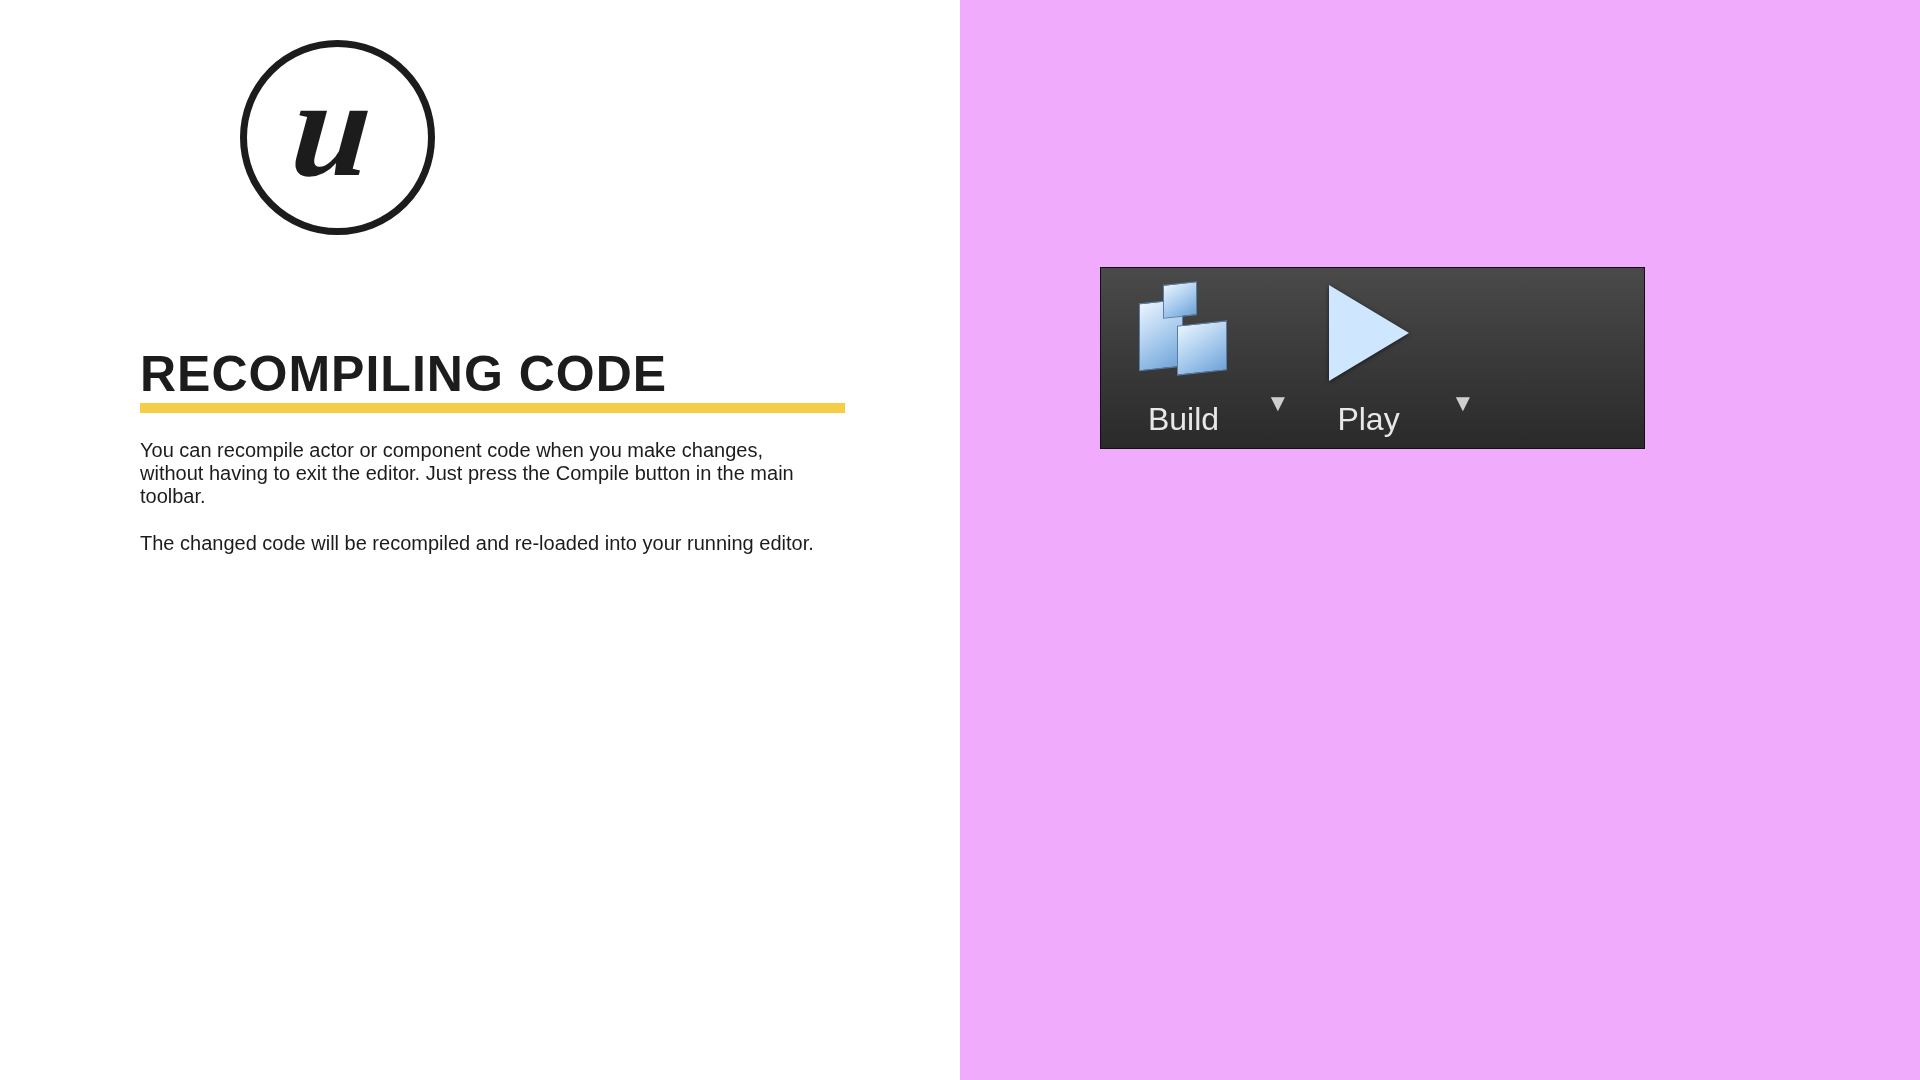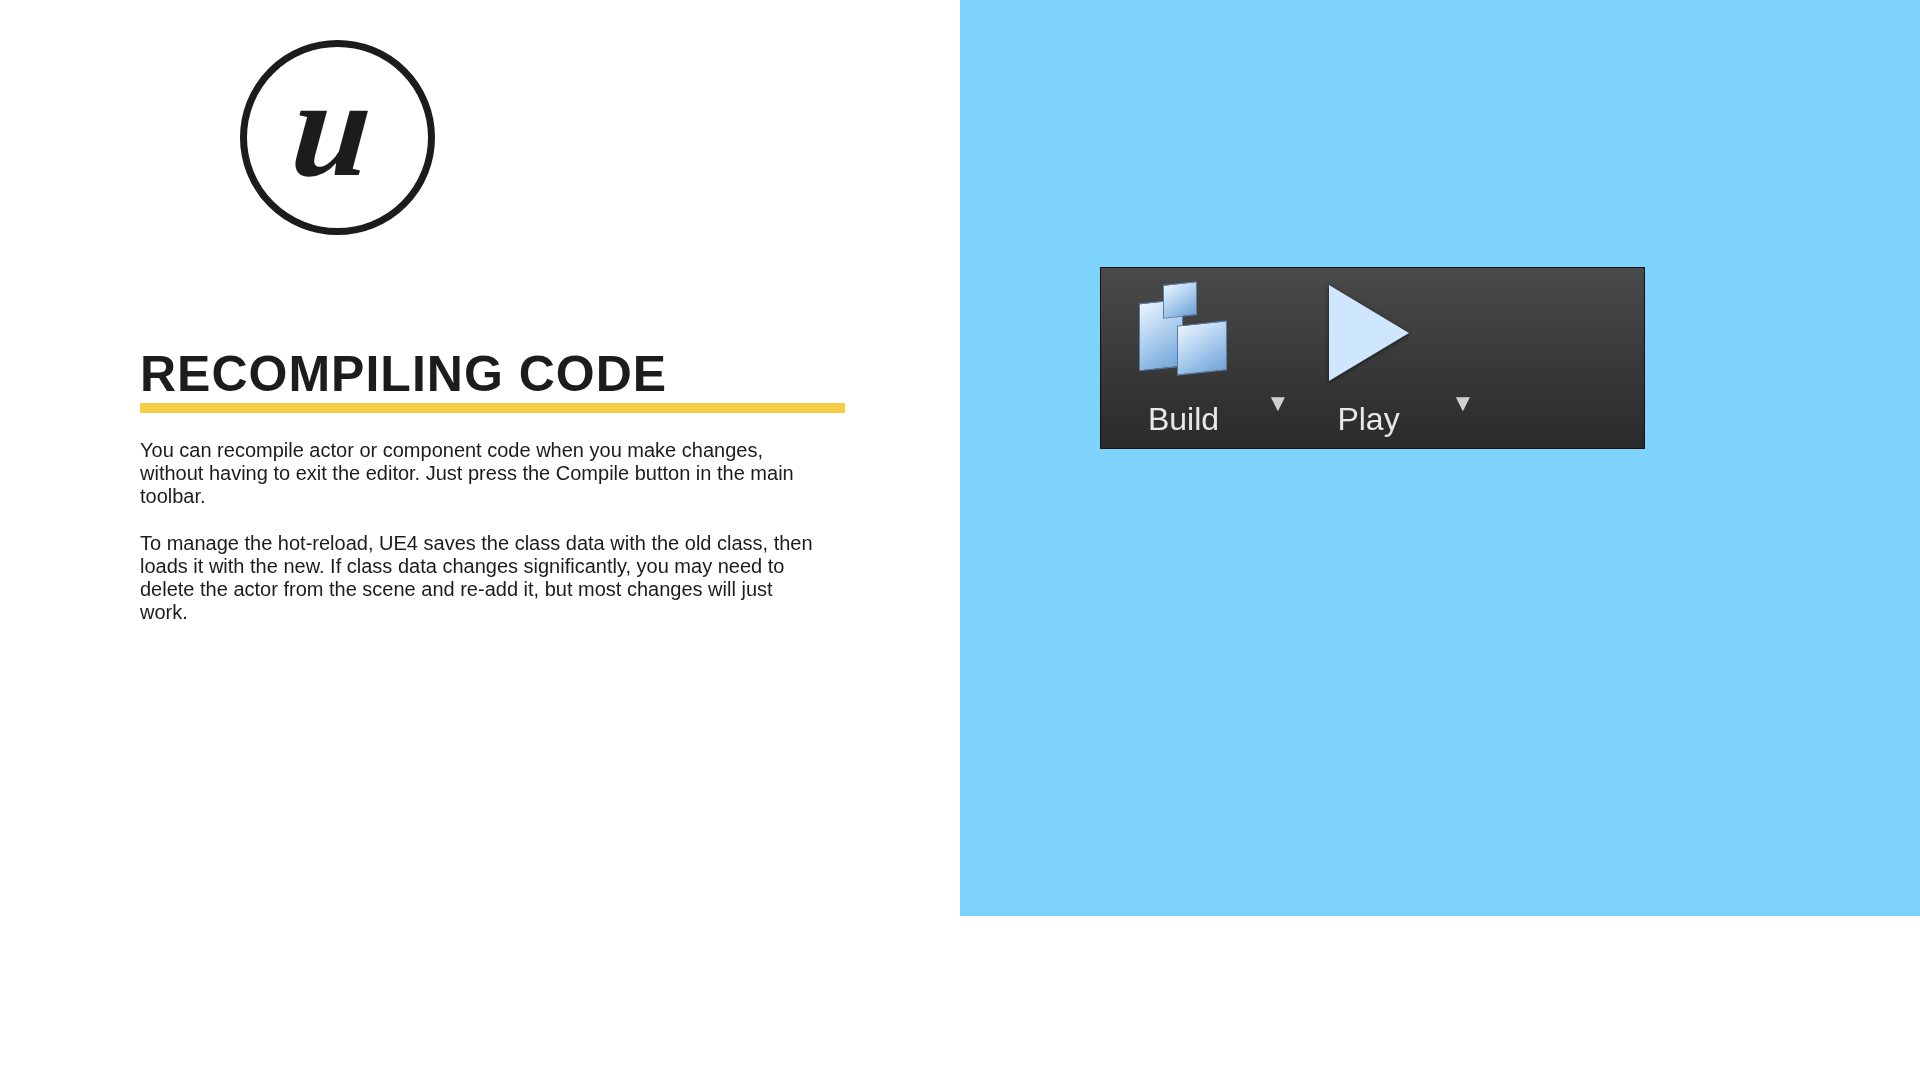--- a/index.html
+++ b/index.html
@@ -1,19 +1,19 @@
 <!DOCTYPE html>
 <html><head>
 <meta charset="utf-8">
 <style>
   * { margin: 0; padding: 0; box-sizing: border-box; }
   html, body { width: 1920px; height: 1080px; font-family: Arial, Helvetica, sans-serif; }
   body { display: flex; }
   .left-panel { width: 960px; height: 1080px; background: #ffffff; padding: 40px 140px 40px 140px; }
-  .right-panel { width: 960px; height: 916px; background: #7dd3fc; position: relative; }
+  .right-panel { width: 960px; height: 1080px; background: #f0abfc; position: relative; }
   .logo-wrap { margin-bottom: 110px; margin-left: 100px; }
   .logo-circle { width: 195px; height: 195px; border: 7px solid #1c1c1c; border-radius: 50%; display: flex; align-items: center; justify-content: center; }
   .logo-u { font-family: Georgia, 'Times New Roman', serif; font-style: italic; font-weight: 900; font-size: 140px; color: #1c1c1c; line-height: 1; transform: translate(-6px, -10px) skewX(-5deg); }
   .heading { font-size: 50px; font-weight: 700; color: #1c1c1c; letter-spacing: 1px; }
   .accent-bar { width: 705px; height: 10px; background: #f5cd47; margin-bottom: 26px; }
   .para { font-size: 20px; color: #1c1c1c; line-height: 1.15; margin-bottom: 24px; max-width: 700px; }
   
   .toolbar-img { position: absolute; top: 267px; left: 140px; width: 545px; height: 182px; background: linear-gradient(#4a4a4a,#2a2a2a); border: 1px solid #111; display: flex; align-items: stretch; }
   .toolbar-item { flex: 0 0 auto; display: flex; flex-direction: column; align-items: center; justify-content: flex-end; padding-bottom: 10px; color: #e8e8e8; font-size: 32px; position: relative; }
   .build-item { width: 165px; }
@@ -40,21 +40,21 @@
 
 <div class="left-panel">
   <div class="logo-wrap">
     <div class="logo-circle">
       <div class="logo-u">u</div>
     </div>
   </div>
   <h1 class="heading">RECOMPILING CODE</h1>
   <div class="accent-bar"></div>
   <p class="para">You can recompile actor or component code when you make changes, without having to exit the editor. Just press the Compile button in the main toolbar.</p>
-  <p class="para">To manage the hot-reload, UE4 saves the class data with the old class, then loads it with the new. If class data changes significantly, you may need to delete the actor from the scene and re-add it, but most changes will just work.</p>
+  <p class="para">The changed code will be recompiled and re-loaded into your running editor.</p>
 </div>
 
 <div class="right-panel">
   <div class="toolbar-img">
     <div class="toolbar-item build-item">
       <div class="icon-slot">
         <div class="build-blocks">
           <div class="block b1"></div>
           <div class="block b2"></div>
           <div class="block b3"></div>

